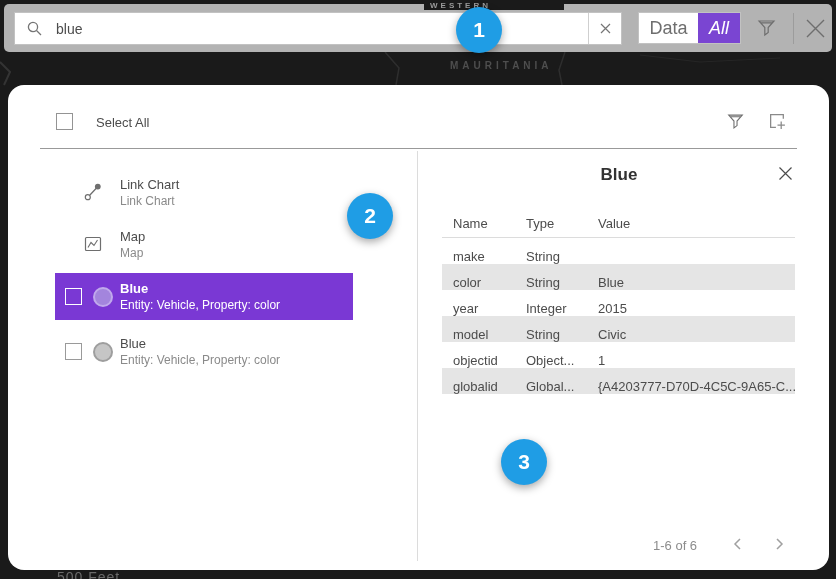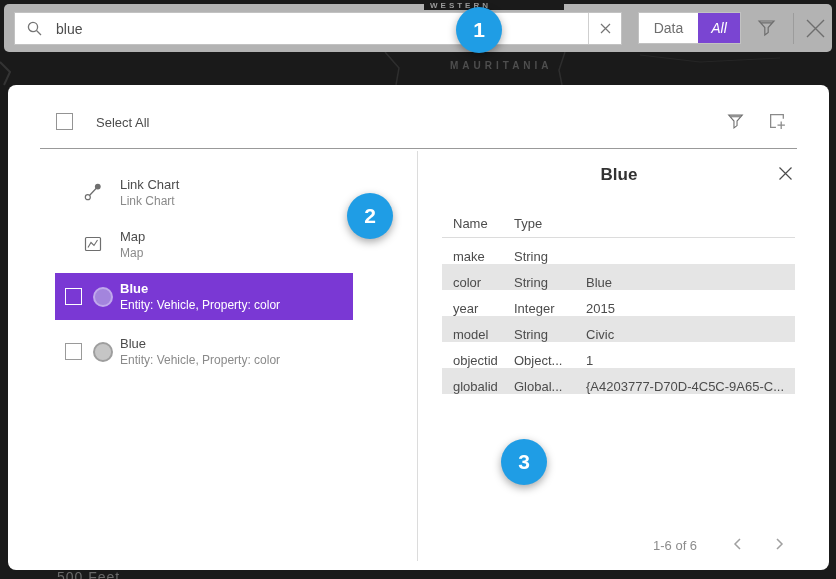--- a/index.html
+++ b/index.html
@@ -42,31 +42,31 @@
   .clear-btn {
     width:33px; align-self:stretch; border-left:1px solid #cfcfcf;
     display:flex; align-items:center; justify-content:center; cursor:pointer;
   }
   .toggle {
     position:absolute; left:634px; top:8px; height:32px; display:flex;
     background:#fff; border:1px solid #c2c2c2;
   }
   .toggle .opt {
     display:flex; align-items:center; justify-content:center;
-    font-size:14px; cursor:pointer;
+    font-size:18px; cursor:pointer;
   }
   .opt-data { width:59px; color:#6e6e6e; background:#fff; }
   .opt-all  { width:42px; color:#fff; background:#7a45d2;font-style:italic; }
   .topbar-funnel { position:absolute; left:752px; top:14px; cursor:pointer; }
   .topbar-divider { position:absolute; left:789px; top:9px; width:1px; height:31px; background:#9c9c9c; }
   .topbar-close { position:absolute; left:798px; top:11px; cursor:pointer; }
   
   .panel {
     position:absolute; left:8px; top:85px; width:821px; height:485px; z-index:5;
-    background:#fff; border-radius:8px;
+    background:#fff; border-radius:16px;
   }
   .select-all-box {
     position:absolute; left:48px; top:28px; width:17px; height:17px;
     border:1px solid #949494; background:#fff; cursor:pointer;
   }
   .select-all-label { position:absolute; left:88px; top:30px; font-size:13px; color:#4c4c4c; }
   .panel-funnel { position:absolute; left:718px; top:27px; cursor:pointer; }
   .panel-add { position:absolute; left:760px; top:27px; cursor:pointer; }
   .header-divider { position:absolute; left:32px; top:63px; width:757px; height:1px; background:#999; }
   .v-divider { position:absolute; left:409px; top:66px; width:1px; height:410px; background:#dcdcdc; }
@@ -94,21 +94,21 @@
   .detail-title {
     position:absolute; left:409px; top:80px; width:404px; text-align:center;
     font-size:17px; font-weight:bold; color:#323232;
   }
   .detail-close { position:absolute; left:770px; top:81px; cursor:pointer; }
   .attr-table { position:absolute; left:434px; top:125px; width:353px; font-size:13px; color:#4c4c4c; }
   .attr-header { display:flex; height:28px; align-items:center; border-bottom:1px solid #dcdcdc; color:#4c4c4c; }
   .attr-row { display:flex; height:26px; align-items:flex-end; }
   .attr-row.shaded { background:#e5e5e5; }
   .col-name { width:72px; padding-left:11px; }
-  .col-type { width:72px; }
+  .col-type { width:72px;margin-left:12px; }
   .col-value { flex:1; white-space:nowrap; overflow:hidden; }
   
   .page-label { position:absolute; left:645px; top:453px; font-size:13px; color:#8c8c8c; }
   .page-prev { position:absolute; left:725px; top:452px; cursor:pointer; }
   .page-next { position:absolute; left:767px; top:452px; cursor:pointer; }
   
   .badge {
     position:absolute; width:46px; height:46px; border-radius:50%; z-index:30;
     background:#1f9de5; color:#fff; font-size:21px; font-weight:bold;
     display:flex; align-items:center; justify-content:center;
@@ -230,20 +230,21 @@
   <span class="detail-close">
     <svg width="15" height="15" viewBox="0 0 15 15">
         <path d="M1.5 1.5 L13.5 13.5 M13.5 1.5 L1.5 13.5" stroke="#4c4c4c" stroke-width="1.2"></path>
       </svg>
   </span>
 
   <div class="attr-table">
     <div class="attr-header">
       <span class="col-name">Name</span>
       <span class="col-type">Type</span>
+      <span class="col-value">Value</span>
     </div>
     <div class="attr-row">
       <span class="col-name">make</span>
       <span class="col-type">String</span>
     </div>
     <div class="attr-row shaded">
       <span class="col-name">color</span>
       <span class="col-type">String</span>
       <span class="col-value">Blue</span>
     </div>

